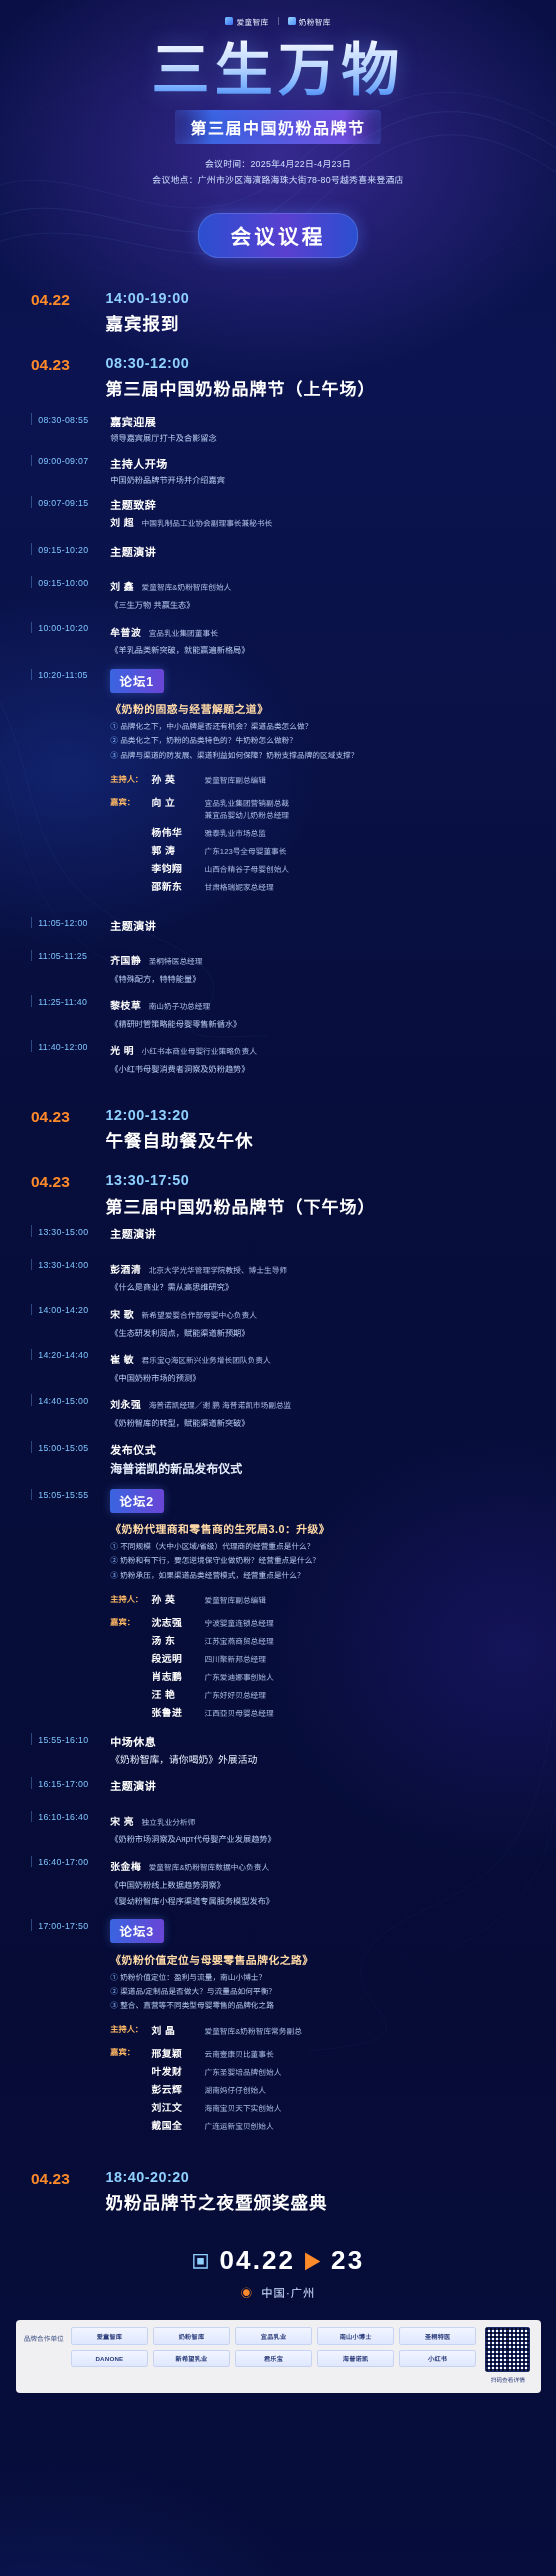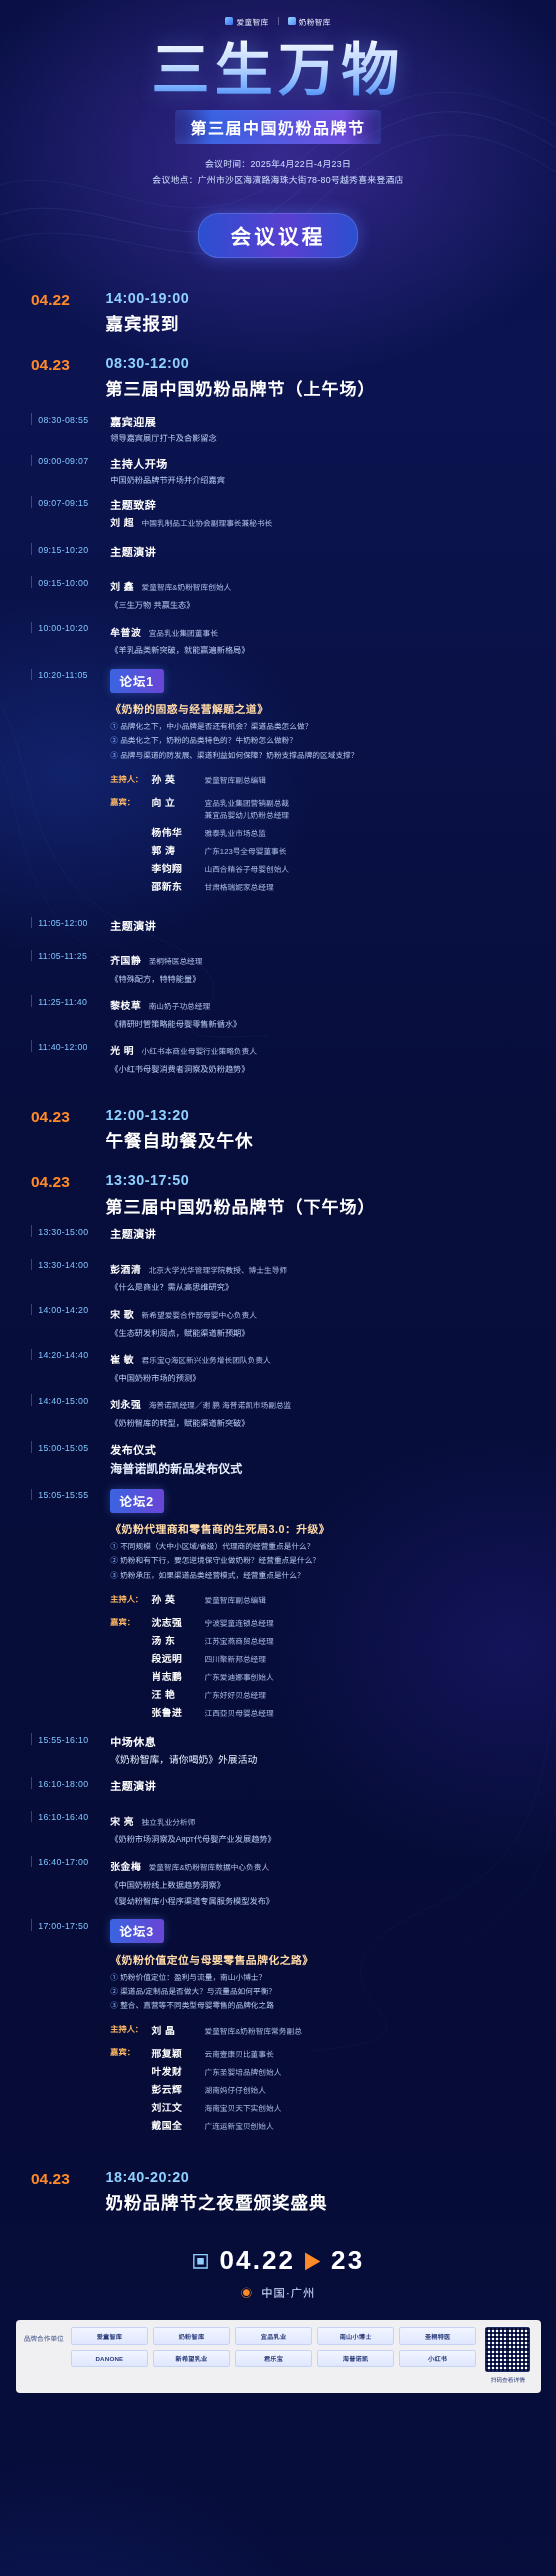--- a/index.html
+++ b/index.html
@@ -542,21 +542,21 @@
 
     <div class="row">
       <div class="time">15:55-16:10</div>
       <div class="body">
         <div class="rowtitle">中场休息</div>
         <div class="rowdesc" style="font-size:9.8px;color:#e7efff;font-weight:normal;">《奶粉智库，请你喝奶》外展活动</div>
       </div>
     </div>
 
     <div class="row">
-      <div class="time">16:10-18:00</div>
+      <div class="time">16:15-17:00</div>
       <div class="body">
         <div class="rowtitle">主题演讲</div>
       </div>
     </div>
     <div class="rows">
       <div class="row">
         <div class="time">16:10-16:40</div>
         <div class="body">
           <div class="rowperson">
             <span class="nm">宋 亮</span>

